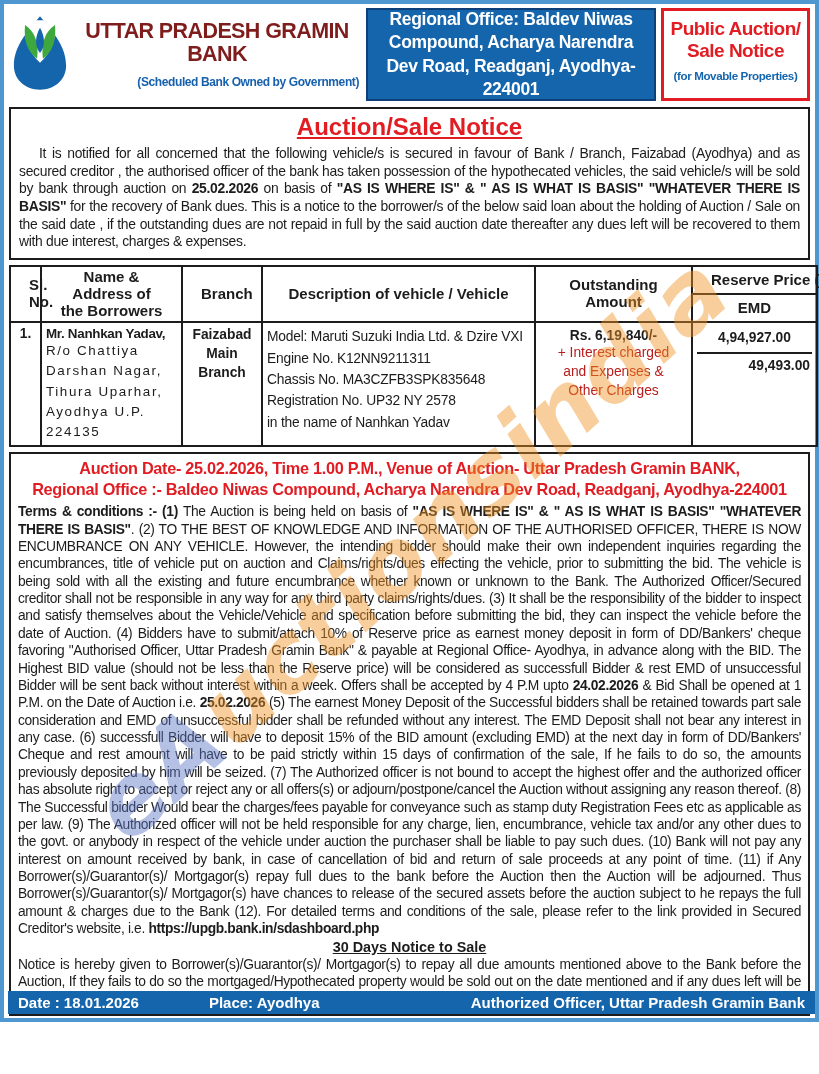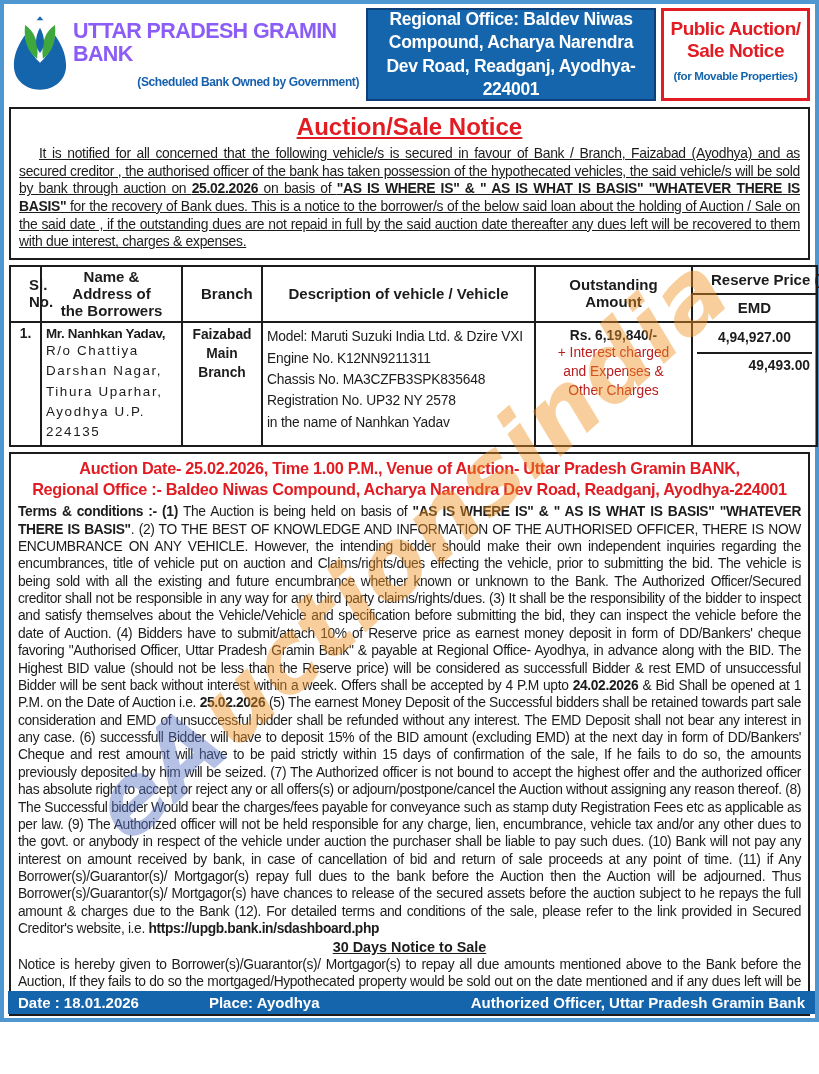--- a/index.html
+++ b/index.html
@@ -4,29 +4,29 @@
 <style>
   html,body{margin:0;padding:0;}
   body{width:819px;height:1074px;background:#fff;font-family:"Liberation Sans",sans-serif;color:#1c1c1c;}
   .page{position:relative;width:819px;height:1074px;overflow:hidden;background:#fff;}
   .frame{position:absolute;top:0;left:0;width:819px;height:1022px;box-sizing:border-box;border:4px solid #4e97d1;padding:4px 5px 0 5px;background:#fff;}
 
   
   .header{display:flex;gap:5px;height:93px;}
   .brand{flex:1;display:flex;align-items:center;gap:4px;padding-left:2px;}
   .brand-text{flex:1;}
-  .bank-name{color:#8b5cf6;font-weight:bold;font-size:21.5px;letter-spacing:-0.6px;line-height:1.05;margin-top:0;}
+  .bank-name{color:#7f1d1d;font-weight:bold;font-size:21.5px;letter-spacing:-0.6px;text-align:center;line-height:1.05;margin-top:0;}
   .bank-sub{color:#1660ae;font-weight:bold;font-size:12px;letter-spacing:-0.4px;text-align:right;margin-top:9px;padding-right:2px;}
   .regional{width:290px;box-sizing:border-box;background:#1565ad;border:2px solid #0d3f7a;color:#fff;font-weight:bold;font-size:17.5px;line-height:1.32;text-align:center;display:flex;align-items:center;justify-content:center;padding:2px 4px;letter-spacing:-0.3px;}
   .pubnotice{width:149px;box-sizing:border-box;border:3px solid #e11d23;text-align:center;padding-top:7px;}
   .pub-line{color:#e11d23;font-weight:bold;font-size:19px;line-height:1.18;letter-spacing:-0.5px;}
   .pub-sub{color:#1565ad;font-weight:bold;font-size:11.6px;margin-top:6px;letter-spacing:-0.4px;}
 
   
-  .intro-box{border:2px solid #1c1c1c;margin-top:6px;padding:3px 8px 7px 8px;text-decoration:underline;}
+  .intro-box{border:2px solid #1c1c1c;margin-top:6px;padding:3px 8px 7px 8px;}
   .main-title{text-align:center;color:#e11d23;font-size:24px;font-weight:bold;text-decoration:underline;margin:1px 0 4px 0;}
   .intro{font-size:13.9px;line-height:1.27;text-align:justify;text-indent:20px;letter-spacing:-0.3px;}
 
   
   table.vtable{width:100%;border-collapse:collapse;margin-top:5px;table-layout:fixed;}
   .vtable th,.vtable td{border:2px solid #1c1c1c;box-sizing:border-box;}
   .vtable th{font-size:15px;font-weight:bold;padding:2px 18px;line-height:1.12;}
   .th-res{font-size:13.8px;white-space:nowrap;}
   .vtable td{vertical-align:top;font-size:13.8px;padding:3px 4px;}
   .c-sl{text-align:center;font-weight:bold;}

